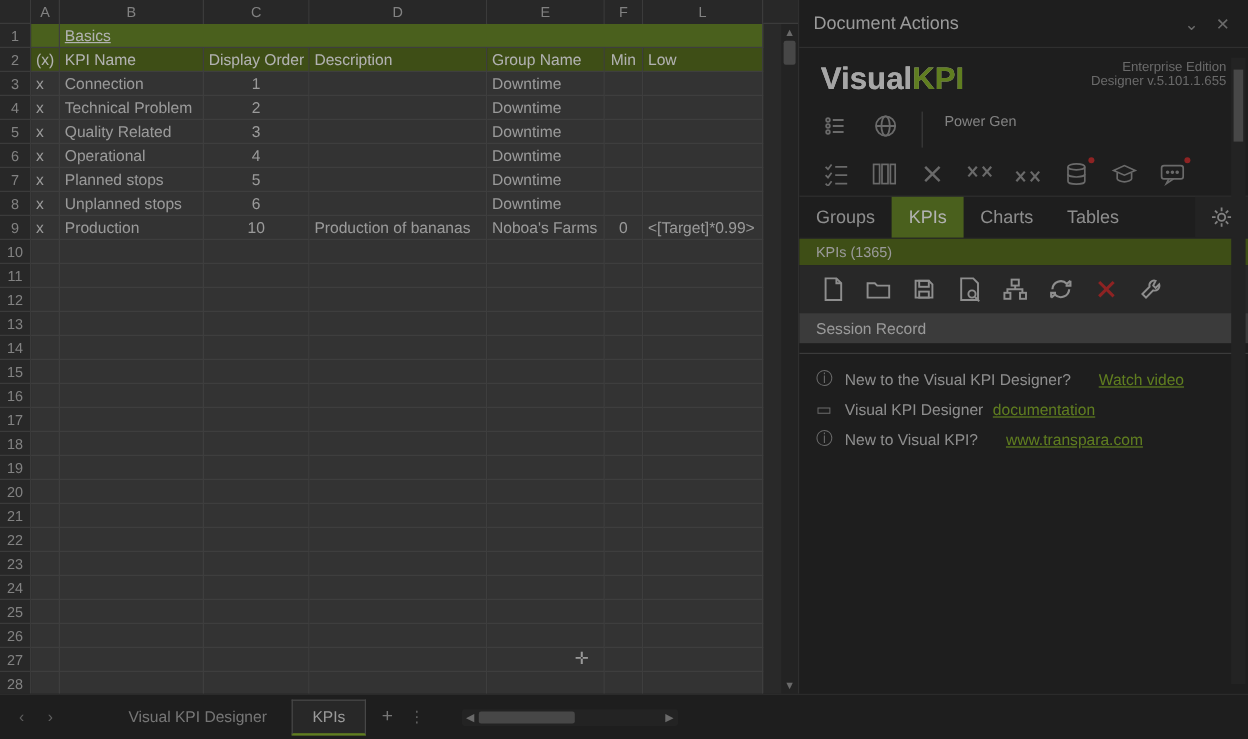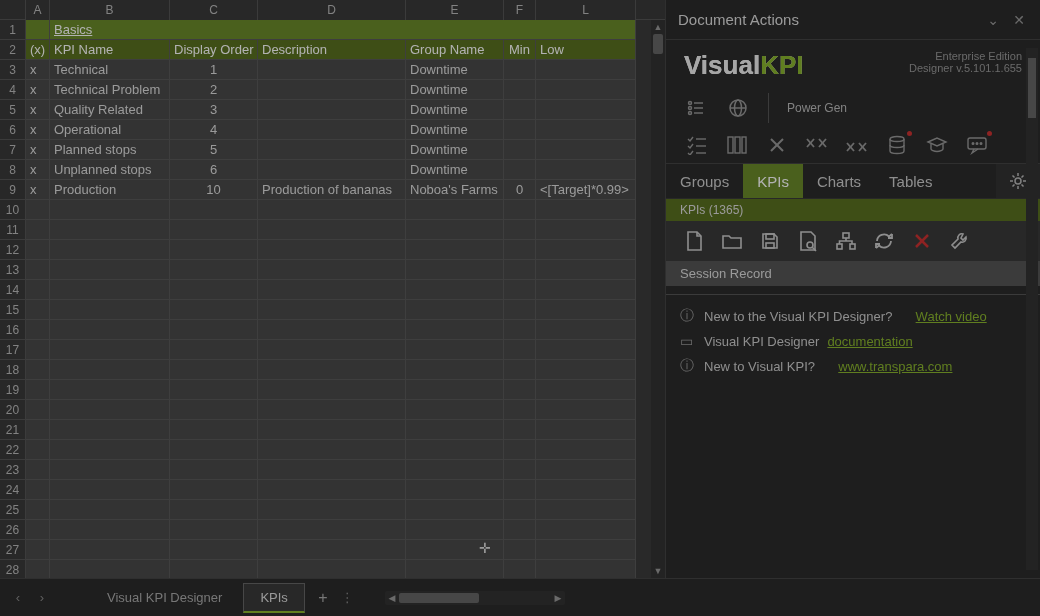--- a/index.html
+++ b/index.html
@@ -199,21 +199,21 @@
   .logo .v { font-weight: 800; }
   .logo .kpi { color: #8ab52e; font-weight: 800;}
   .edition {
     margin-left: auto;
     text-align: right;
     font-size: 11px;
     color: #999;
   }
   .toolbar-row1 {
     display: flex;
-    align-items: center;
+    align-items: flex-start;
     padding: 6px 18px 0 18px;
     gap: 18px;
   }
   .toolbar-row1 .tb-icon {
     width: 24px;
     height: 24px;
     color: #999;
     font-size: 18px;
     display: flex;
     align-items: center;
@@ -456,21 +456,21 @@
             <div class="cell hdr-dark" style="width: 24px;">(x)</div>
             <div class="cell hdr-dark" style="width: 120px;">KPI Name</div>
             <div class="cell hdr-dark num" style="width: 88px;">Display Order</div>
             <div class="cell hdr-dark" style="width: 148px;">Description</div>
             <div class="cell hdr-dark" style="width: 98px;">Group Name</div>
             <div class="cell hdr-dark num" style="width: 32px;">Min</div>
             <div class="cell hdr-dark" style="width: 100px;">Low</div>
           </div>
           <div class="row">
             <div class="cell" style="width: 24px;">x</div>
-            <div class="cell" style="width: 120px;">Technical</div>
+            <div class="cell" style="width: 120px;">Connection</div>
             <div class="cell num" style="width: 88px;">1</div>
             <div class="cell" style="width: 148px;"></div>
             <div class="cell" style="width: 98px;">Downtime</div>
             <div class="cell num" style="width: 32px;"></div>
             <div class="cell" style="width: 100px;"></div>
           </div>
           <div class="row">
             <div class="cell" style="width: 24px;">x</div>
             <div class="cell" style="width: 120px;">Technical Problem</div>
             <div class="cell num" style="width: 88px;">2</div>

